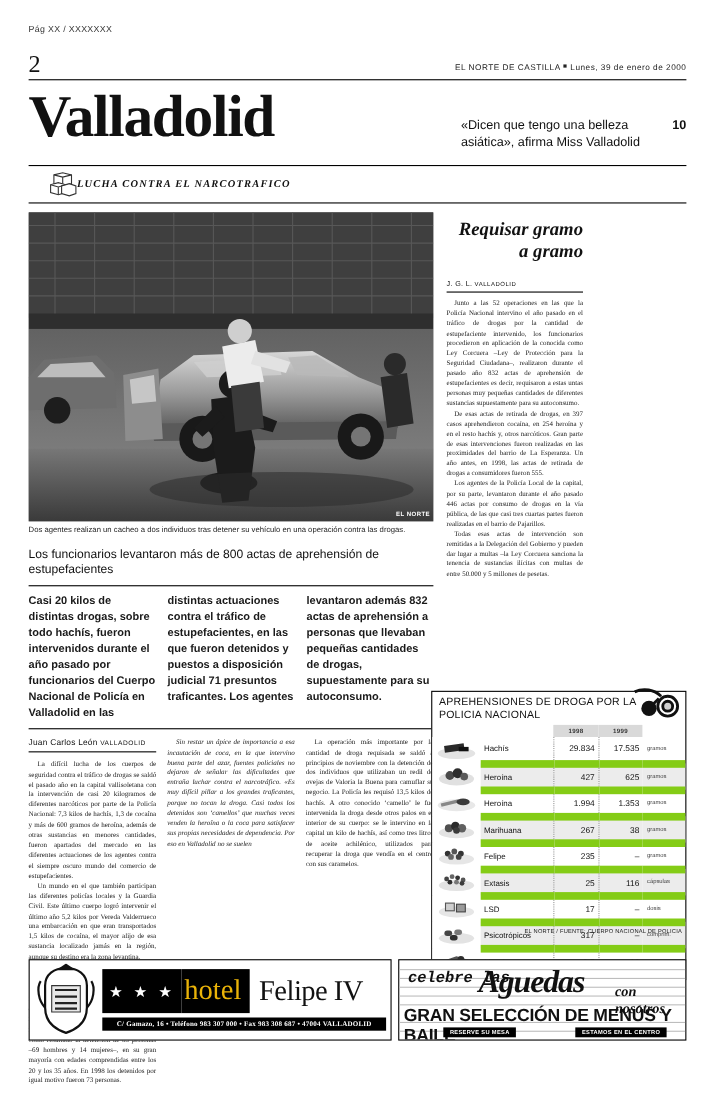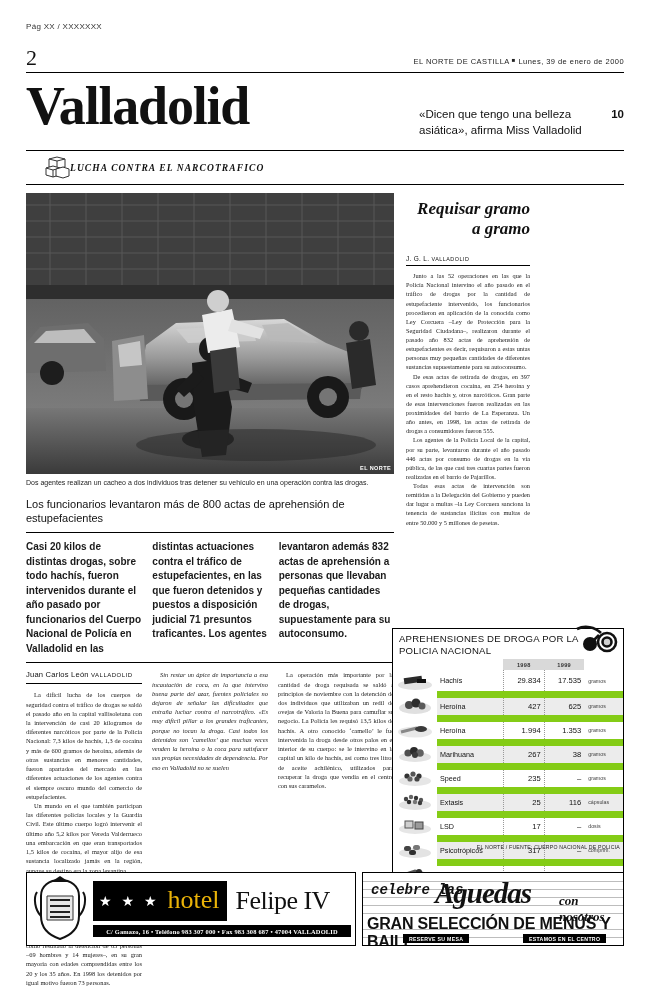--- a/index.html
+++ b/index.html
@@ -411,21 +411,21 @@
           <td class="icon-cell">
             <svg class="drug-ico" viewBox="0 0 40 20">
                 <ellipse cx="20" cy="14" rx="16" ry="5" fill="#e6e6e6"></ellipse>
                 <circle cx="12" cy="9" r="2.6" fill="#333"></circle>
                 <circle cx="18" cy="7" r="2.6" fill="#555"></circle>
                 <circle cx="24" cy="9" r="2.6" fill="#333"></circle>
                 <circle cx="15" cy="12" r="2.6" fill="#666"></circle>
                 <circle cx="22" cy="12" r="2.6" fill="#444"></circle>
               </svg>
           </td>
-          <td class="name">Speed</td>
+          <td class="name">Felipe</td>
           <td class="num">235</td>
           <td class="num">–</td>
           <td class="unit">gramos</td>
         </tr>
         <tr class="alt">
           <td class="icon-cell">
             <svg class="drug-ico" viewBox="0 0 40 20">
                 <ellipse cx="20" cy="14" rx="16" ry="5" fill="#e3e3e3"></ellipse>
                 <circle cx="11" cy="8" r="2.2" fill="#444"></circle>
                 <circle cx="16" cy="6" r="2.2" fill="#666"></circle>

